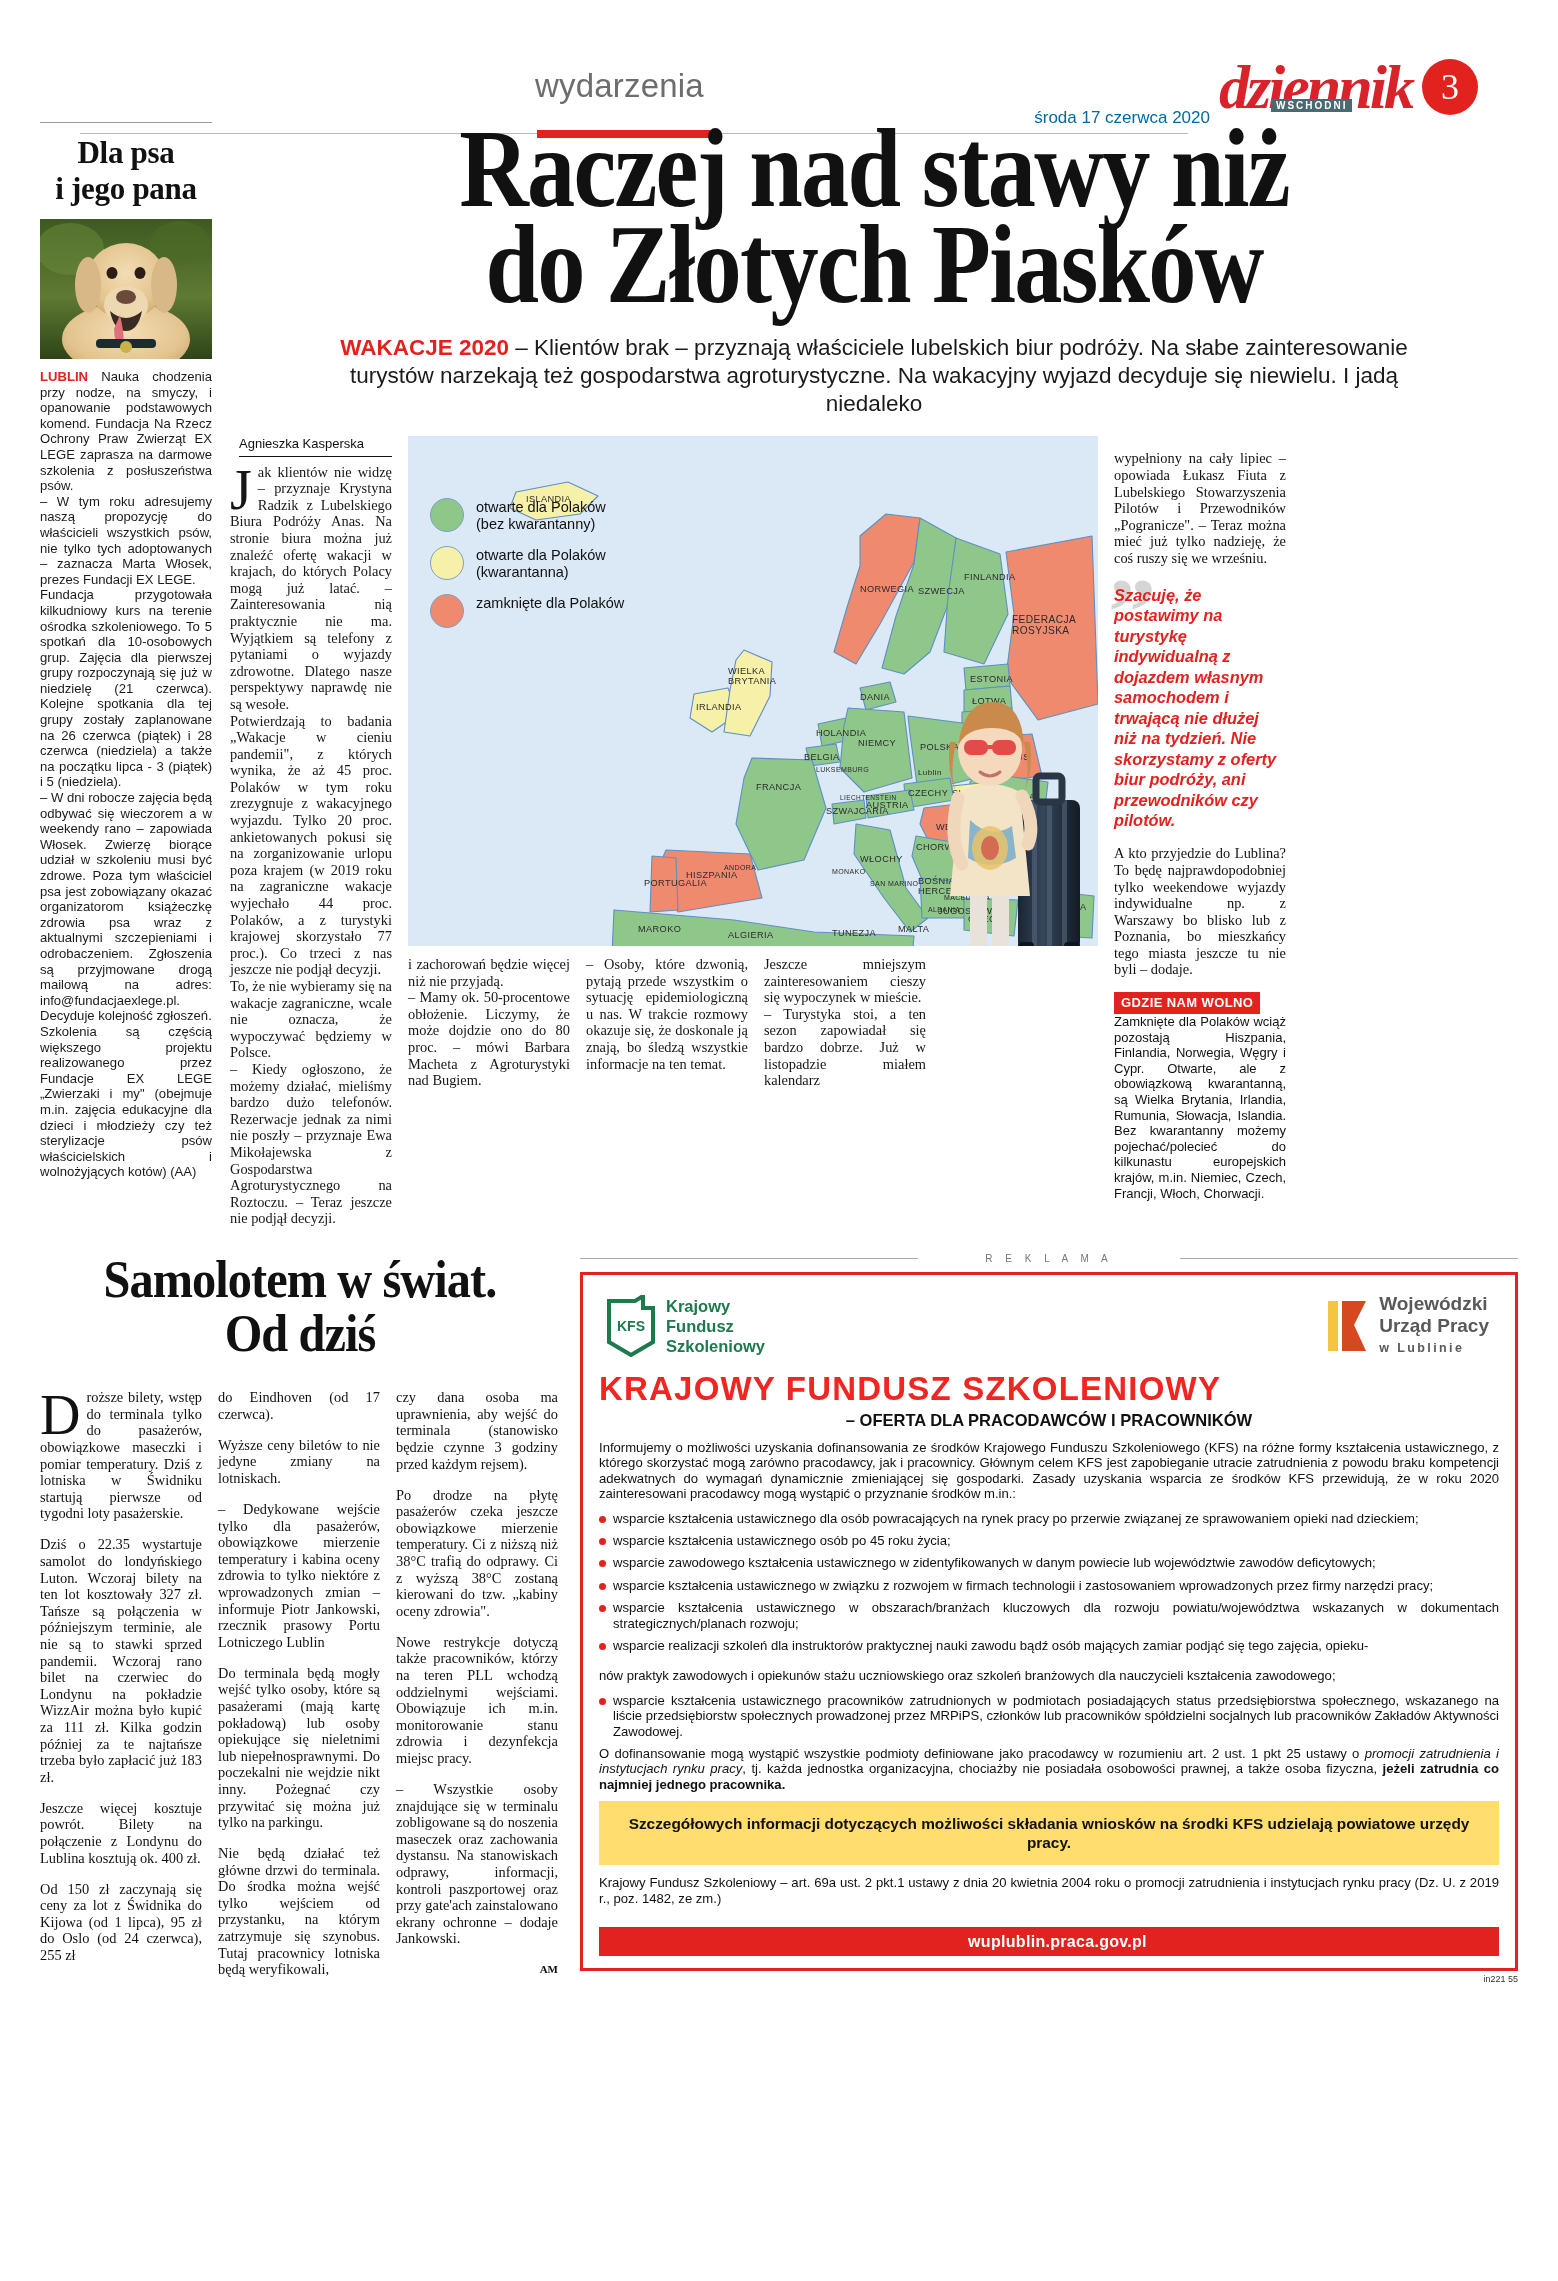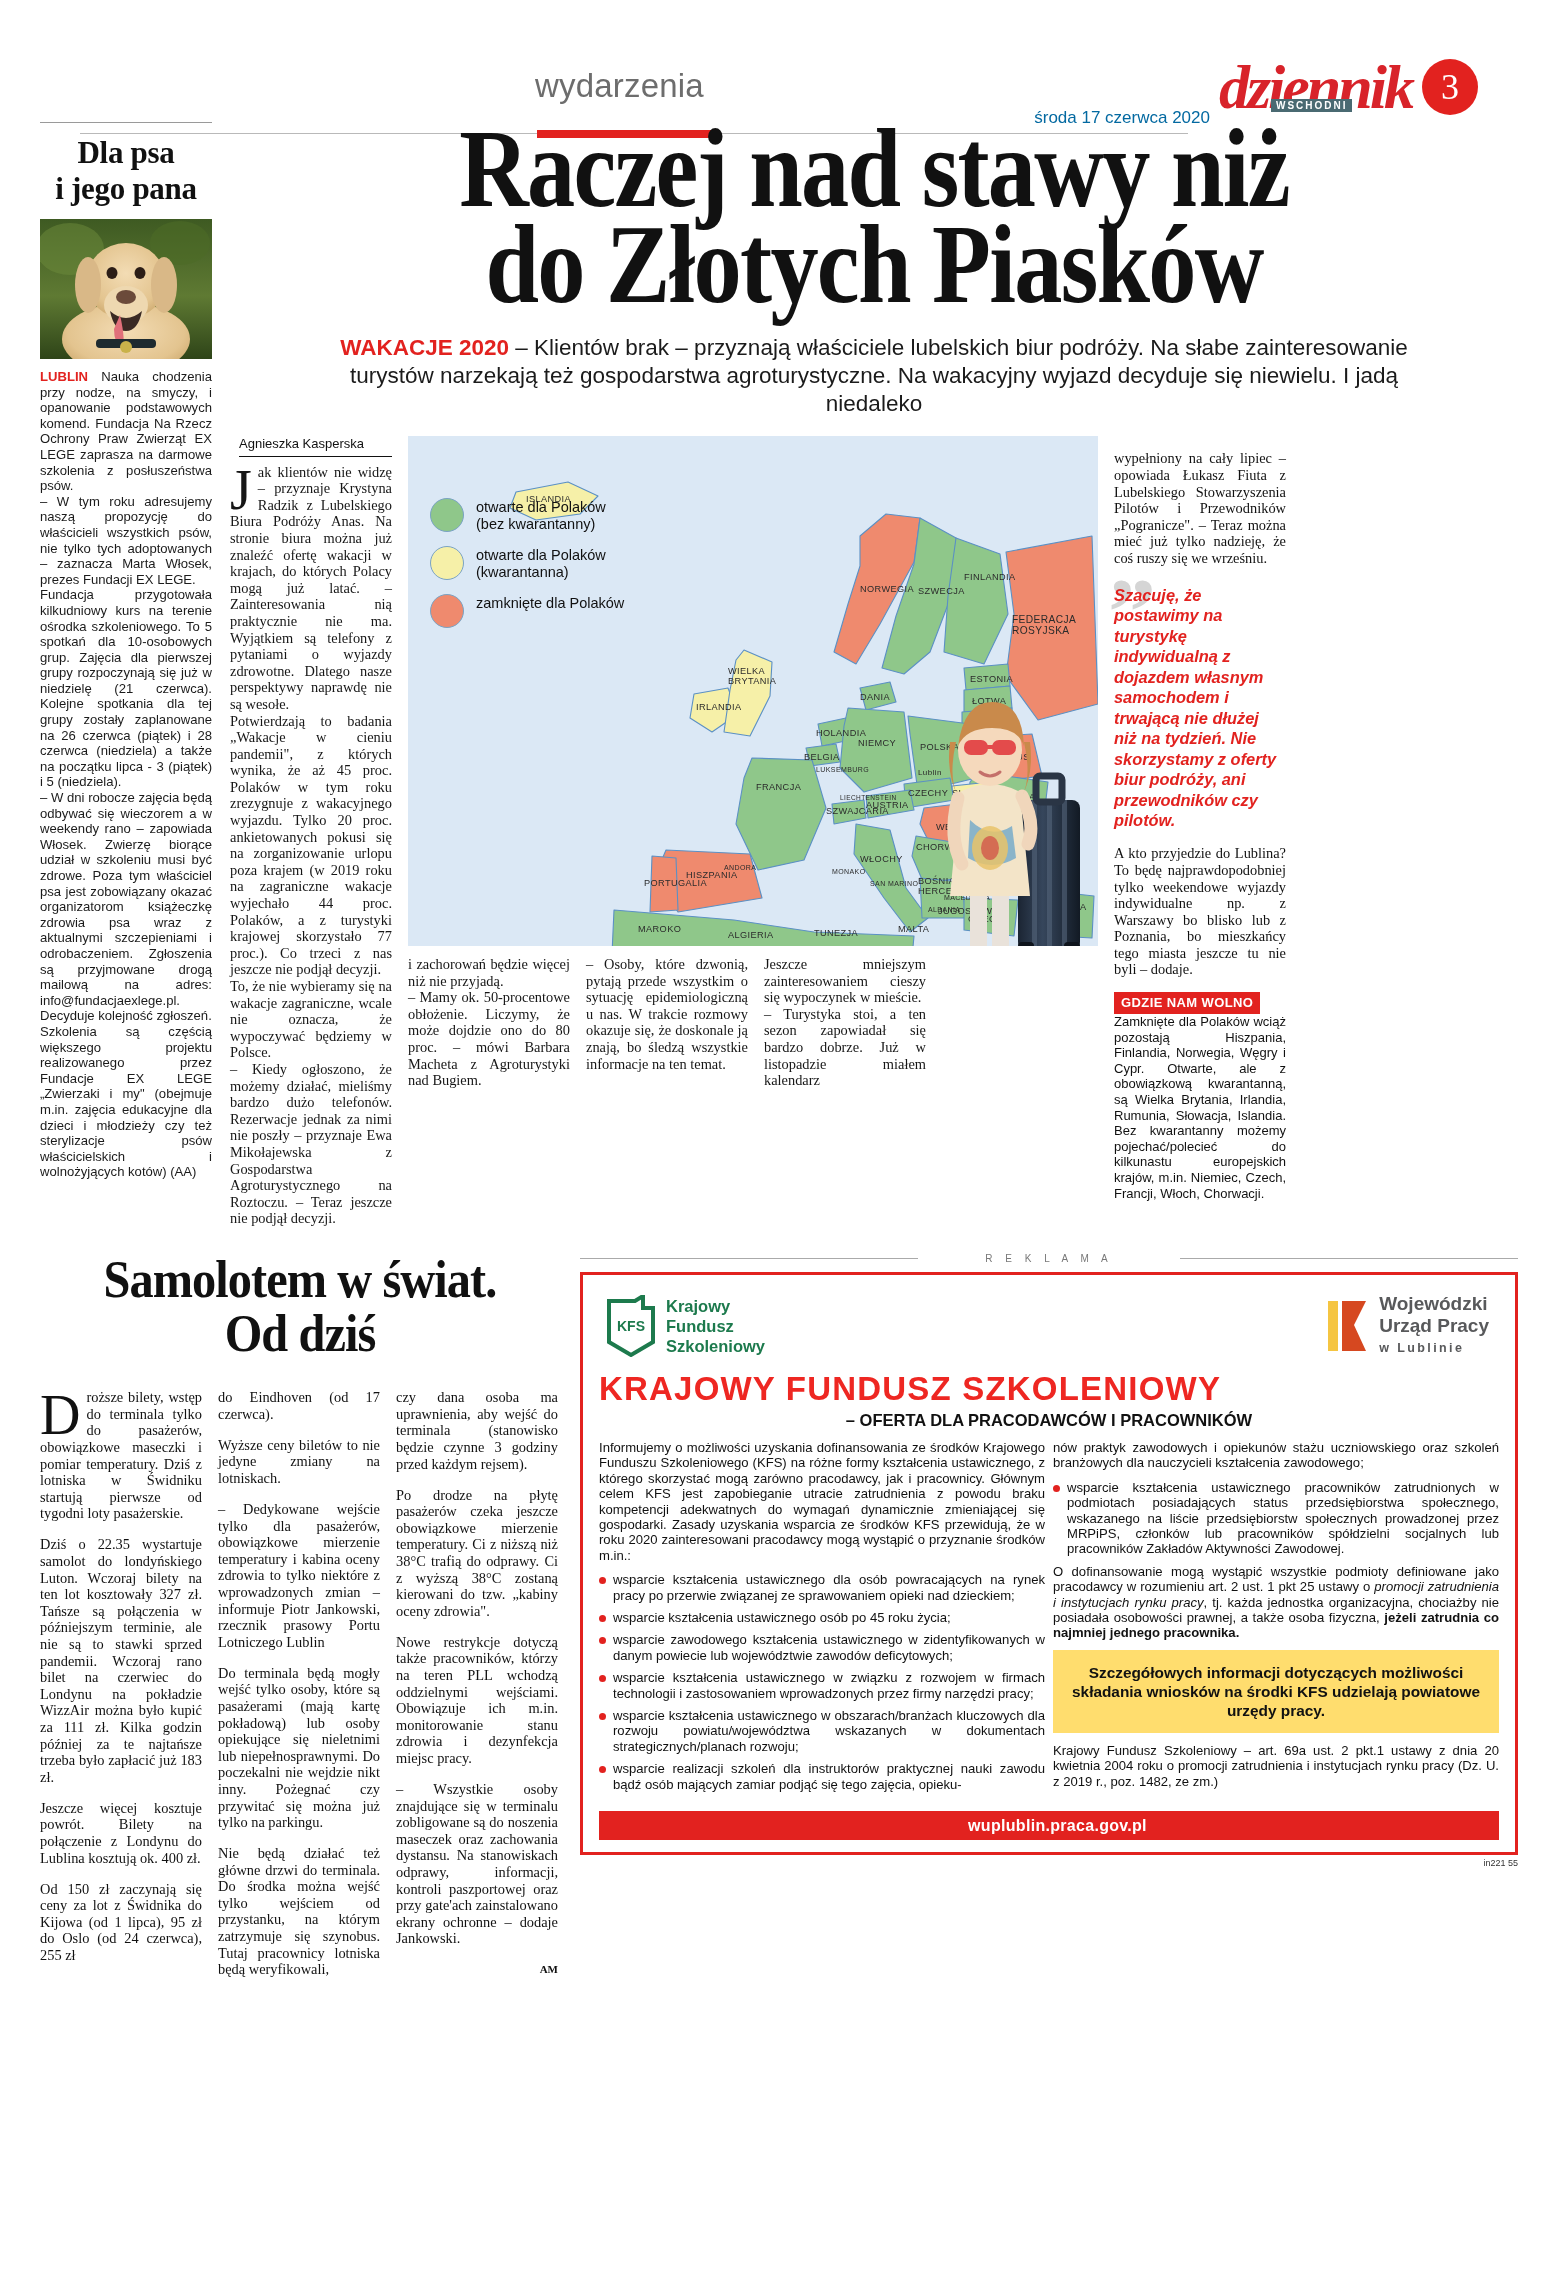--- a/index.html
+++ b/index.html
@@ -141,21 +141,21 @@
   .kfs-txt { color:#1d7a4d; font-weight:bold; font-size:16.5px; line-height:20px; }
   .wup { display:flex; align-items:center; gap:11px; }
   .wup-mark { width:40px; height:54px; position:relative; }
   .wup-txt { color:#58595b; font-weight:bold; font-size:19px; line-height:22px; }
   .wup-txt .small { font-size:12.5px; letter-spacing:2.4px; font-weight:bold; }
   .ad-title {
     color:#ee2722; font-weight:bold; font-size:33px; letter-spacing:1.2px;
     line-height:36px; margin-top:2px;
   }
   .ad-sub { text-align:center; font-size:16.5px; font-weight:bold; color:#111; margin:4px 0 10px 0; }
-  .ad-cols { display:flex; gap:8px; }
+  .ad-cols { display:flex; gap:8px;flex-direction:column; }
   .ad-col { flex:1 1 0; font-size:13.1px; line-height:15.4px; text-align:justify; color:#111; }
   .ad-col p { margin:0 0 9px 0; }
   ul.bullets { list-style:none; margin:0; padding:0; }
   ul.bullets li { position:relative; padding-left:14px; margin-bottom:7px; }
   ul.bullets li::before {
     content:""; position:absolute; left:0; top:5px; width:7px; height:7px;
     border-radius:50%; background:#e2221f;
   }
   .yellowbox { background:#ffdd6e; padding:13px 10px; text-align:center;
                font-weight:bold; font-size:15.4px; line-height:19px; margin:6px 0 10px 0; }
@@ -369,21 +369,21 @@
             <div class="cname" style="left:510px;top:440px;white-space:normal;width:44px">BOŚNIA I HERCEGOWINA</div>
             <div class="cname" style="left:530px;top:470px">JUGOSŁAWIA</div>
             <div class="cname" style="left:572px;top:436px">BUŁGARIA</div>
             <div class="cname" style="left:452px;top:418px">WŁOCHY</div>
             <div class="cname" style="left:236px;top:442px">PORTUGALIA</div>
             <div class="cname" style="left:278px;top:434px">HISZPANIA</div>
             <div class="cname" style="left:560px;top:478px">GRECJA</div>
             <div class="cname" style="left:640px;top:466px">TURCJA</div>
             <div class="cname" style="left:230px;top:488px">MAROKO</div>
             <div class="cname" style="left:320px;top:494px">ALGIERIA</div>
-            <div class="cname" style="left:406px;top:492px">TUNEZJA</div>
+            <div class="cname" style="left:424px;top:492px">TUNEZJA</div>
             <div class="cname" style="left:490px;top:488px">MALTA</div>
             <div class="cname" style="left:408px;top:330px;font-size:7px">LUKSEMBURG</div>
             <div class="cname" style="left:424px;top:432px;font-size:7px">MONAKO</div>
             <div class="cname" style="left:462px;top:444px;font-size:7px">SAN MARINO</div>
             <div class="cname" style="left:316px;top:428px;font-size:7px">ANDORA</div>
             <div class="cname" style="left:612px;top:376px;font-size:7px">MOŁDAWIA</div>
             <div class="cname" style="left:510px;top:332px;font-size:8px">Lublin</div>
             <div class="cname" style="left:432px;top:358px;font-size:6.5px">LIECHTENSTEIN</div>
             <div class="cname" style="left:536px;top:458px;font-size:7px">MACEDONIA</div>
             <div class="cname" style="left:520px;top:470px;font-size:7px">ALBANIA</div>

